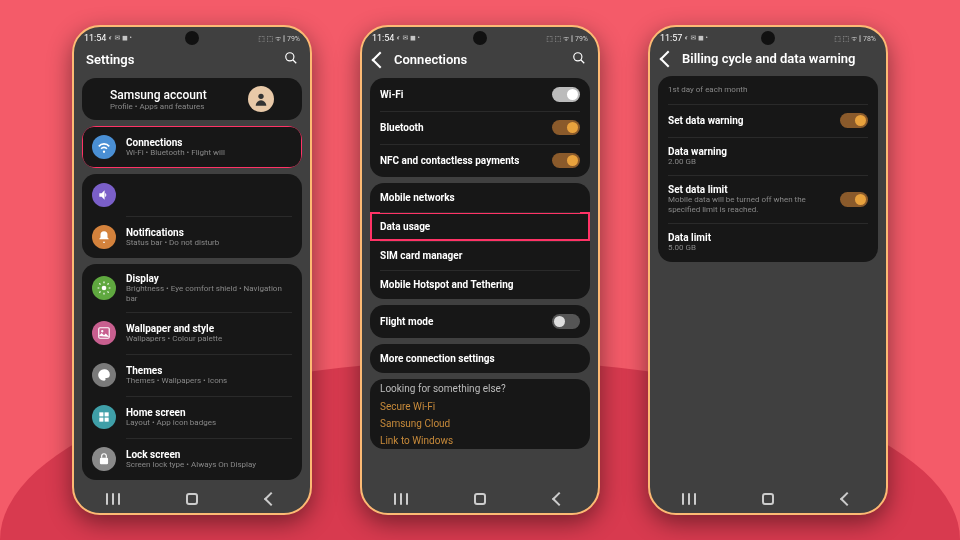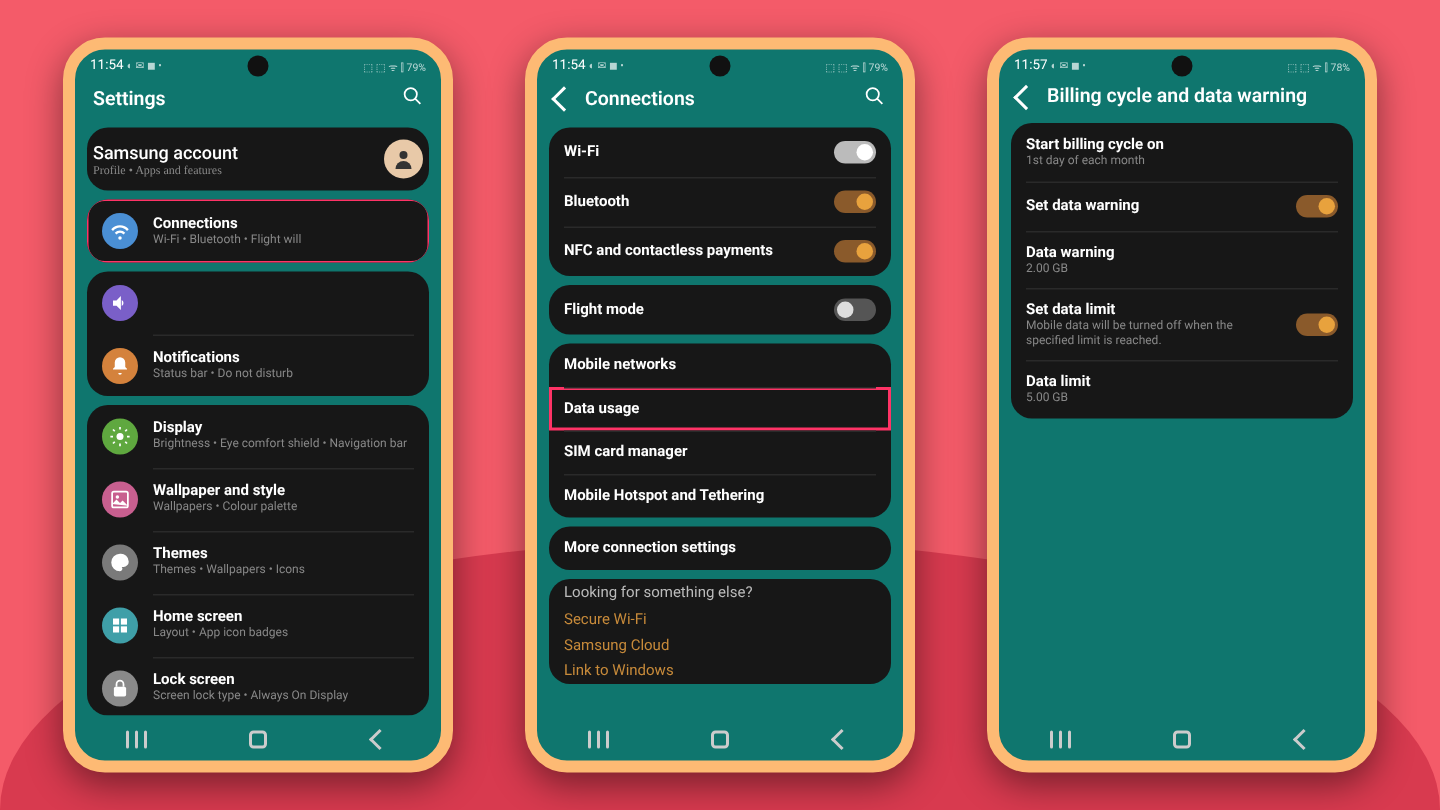--- a/index.html
+++ b/index.html
@@ -1,33 +1,33 @@
 <!DOCTYPE html>
 <html><head>
 <meta charset="utf-8">
 <style>
   *{margin:0;padding:0;box-sizing:border-box;font-family:-apple-system,BlinkMacSystemFont,"Segoe UI",Roboto,sans-serif;}
   body{width:960px;height:540px;overflow:hidden;background:#f45b69;position:relative;}
   .bg-wave{position:absolute;bottom:0;left:0;width:100%;height:180px;background:#d83a4f;border-radius:50% 50% 0 0/100% 100% 0 0;}
   .canvas{position:relative;width:960px;height:540px;display:flex;justify-content:center;align-items:center;gap:48px;}
-  .phone{width:260px;height:490px;background:#0f766e;border-radius:28px;border:8px solid #fdba74;box-shadow:0 8px 24px rgba(0,0,0,.45);position:relative;overflow:hidden;display:flex;flex-direction:column;}
+  .phone{width:240px;height:490px;background:#404040;border-radius:28px;border:2px solid #fdba74;box-shadow:0 8px 24px rgba(0,0,0,.45);position:relative;overflow:hidden;display:flex;flex-direction:column;}
   .phone::before{content:"";position:absolute;top:0;left:50%;transform:translateX(-50%);width:14px;height:14px;background:#111;border-radius:50%;z-index:5;margin-top:4px;}
   .status-bar{display:flex;justify-content:space-between;align-items:center;padding:6px 10px 2px;font-size:9px;color:#fff;}
   .status-left{display:flex;align-items:center;gap:2px;}
   .status-right{display:flex;align-items:center;gap:2px;}
   .screen{flex:1;overflow:hidden;padding:0 8px;color:#fff;display:flex;flex-direction:column;gap:6px;}
   .header{display:flex;align-items:center;gap:8px;padding:6px 4px 4px;font-size:13px;font-weight:600;}
   .header .back{width:12px;height:12px;border-left:2px solid #fff;border-bottom:2px solid #fff;transform:rotate(45deg);}
   .header .search{margin-left:auto;}
   .search svg{width:14px;height:14px;}
-  .card{background:#171717;border-radius:14px;padding:8px 4px;}
+  .card{background:#171717;border-radius:14px;padding:8px 28px;}
   .account{display:flex;align-items:center;gap:8px;}
   .account-text{flex:1;}
   .account-title{font-size:12px;font-weight:500;}
-  .account-sub{font-size:8px;color:#888;font-family:Liberation Serif, serif;}
+  .account-sub{font-size:8px;color:#888;}
   .avatar{width:26px;height:26px;border-radius:50%;background:#e8c9a8;display:flex;align-items:center;justify-content:center;}
   .avatar svg{width:16px;height:16px;}
   .list-card{background:#171717;border-radius:14px;overflow:hidden;}
   .row{display:flex;align-items:center;gap:10px;padding:9px 10px;position:relative;}
   .row + .row::before{content:"";position:absolute;top:0;left:44px;right:10px;height:1px;background:#2a2a2a;}
   .row.plain + .row.plain::before{left:10px;}
   .icon{width:24px;height:24px;border-radius:50%;display:flex;align-items:center;justify-content:center;flex-shrink:0;}
   .icon svg{width:14px;height:14px;fill:#fff;}
   .row-text{flex:1;min-width:0;}
   .row-title{font-size:10px;font-weight:700;color:#fff;}
@@ -239,47 +239,47 @@
             <div class="toggle on" data-name="toggle"></div>
           </div>
           <div class="row plain" data-name="settings-row-nfc-and-contactless-payments">
             <div class="row-text">
               <div class="row-title" data-name="row-title">NFC and contactless payments</div>
             </div>
             <div class="toggle on" data-name="toggle"></div>
           </div>
         </div>
         <div class="list-card" data-name="settings-group">
+          <div class="row plain" data-name="settings-row-mobile-networks">
+            <div class="row-text">
+              <div class="row-title" data-name="row-title">Mobile networks</div>
+            </div>
+          </div>
+          <div class="row plain highlight-inner" data-name="settings-row-data-usage">
+            <div class="row-text">
+              <div class="row-title" data-name="row-title">Data usage</div>
+            </div>
+          </div>
+          <div class="row plain" data-name="settings-row-sim-card-manager">
+            <div class="row-text">
+              <div class="row-title" data-name="row-title">SIM card manager</div>
+            </div>
+          </div>
+          <div class="row plain" data-name="settings-row-mobile-hotspot-and-tethering">
+            <div class="row-text">
+              <div class="row-title" data-name="row-title">Mobile Hotspot and Tethering</div>
+            </div>
+          </div>
+        </div>
+        <div class="list-card" data-name="settings-group">
           <div class="row plain" data-name="settings-row-flight-mode">
             <div class="row-text">
               <div class="row-title" data-name="row-title">Flight mode</div>
             </div>
             <div class="toggle off-white" data-name="toggle"></div>
-          </div>
-        </div>
-        <div class="list-card" data-name="settings-group">
-          <div class="row plain" data-name="settings-row-mobile-networks">
-            <div class="row-text">
-              <div class="row-title" data-name="row-title">Mobile networks</div>
-            </div>
-          </div>
-          <div class="row plain highlight-inner" data-name="settings-row-data-usage">
-            <div class="row-text">
-              <div class="row-title" data-name="row-title">Data usage</div>
-            </div>
-          </div>
-          <div class="row plain" data-name="settings-row-sim-card-manager">
-            <div class="row-text">
-              <div class="row-title" data-name="row-title">SIM card manager</div>
-            </div>
-          </div>
-          <div class="row plain" data-name="settings-row-mobile-hotspot-and-tethering">
-            <div class="row-text">
-              <div class="row-title" data-name="row-title">Mobile Hotspot and Tethering</div>
-            </div>
           </div>
         </div>
         <div class="list-card" data-name="settings-group">
           <div class="row plain" data-name="settings-row-more-connection-settings">
             <div class="row-text">
               <div class="row-title" data-name="row-title">More connection settings</div>
             </div>
           </div>
         </div>
         <div class="list-card" data-name="help-card">
@@ -316,21 +316,20 @@
         </div>
       </div>
       <div class="screen">
         <div class="header" data-name="header">
           <div class="back" data-name="back-icon"></div>
           <span data-name="page-title">Billing cycle and data warning</span>
         </div>
         <div class="list-card" data-name="settings-group">
           <div class="row plain" data-name="settings-row-start-billing-cycle-on">
             <div class="row-text">
-              <div class="row-title" data-name="row-title">Start billing cycle on</div>
               <div class="row-sub" data-name="row-sub">1st day of each month</div>
             </div>
           </div>
           <div class="row plain" data-name="settings-row-set-data-warning">
             <div class="row-text">
               <div class="row-title" data-name="row-title">Set data warning</div>
             </div>
             <div class="toggle on" data-name="toggle"></div>
           </div>
           <div class="row plain" data-name="settings-row-data-warning">

